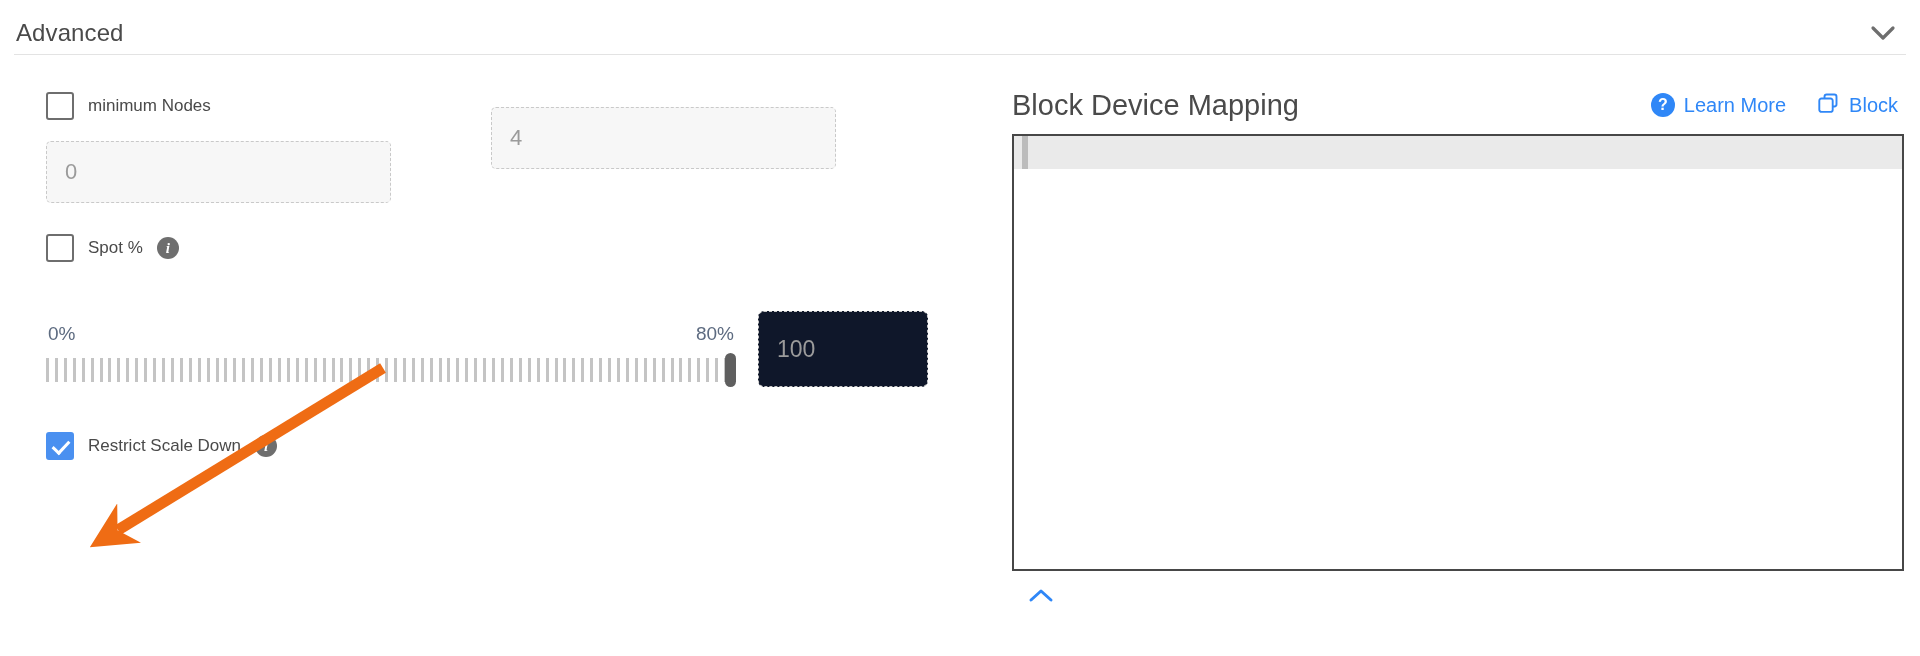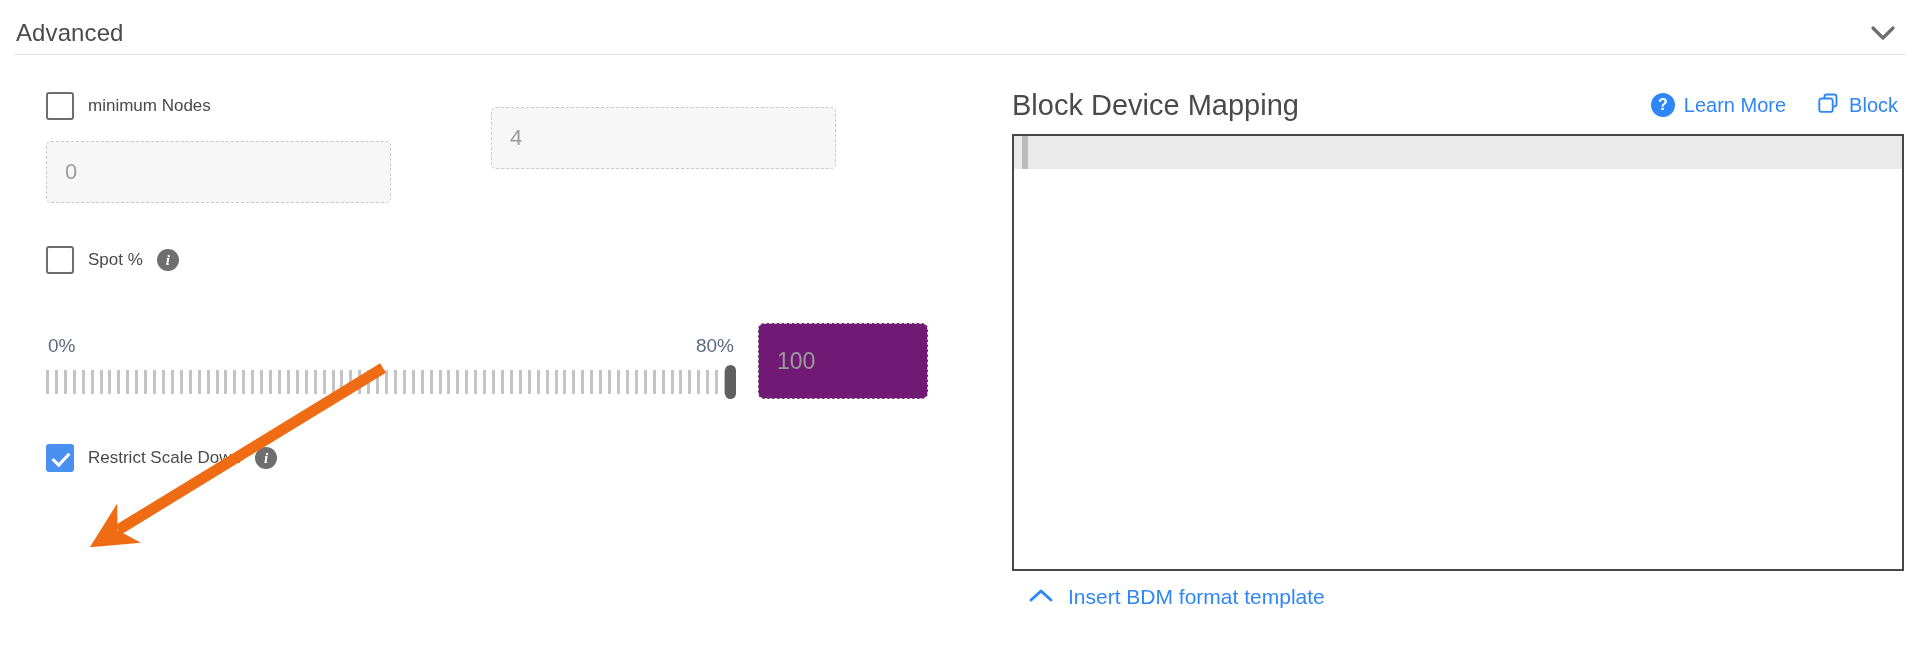--- a/index.html
+++ b/index.html
@@ -188,21 +188,21 @@
     border-radius: 6px;
     background: #5f5f5f;
     cursor: pointer;
   }
   .slider-value {
     width: 170px;
     height: 76px;
     box-sizing: border-box;
     border: 1px dashed #c9c9c9;
     border-radius: 6px;
-    background: #701a75;
+    background: #0f172a;
     color: #9b9b9b;
     font-size: 23px;
     font-family: "Liberation Sans", sans-serif;
     padding: 0 18px;
     outline: none;
   }
   .slider-value::placeholder { color: #9b9b9b; opacity: 1; }
 
   .restrict-row {
     margin-top: 42px;
@@ -317,21 +317,21 @@
           <span class="cb-label">minimum Nodes</span>
         </div>
         <input class="dashed-input" type="text" placeholder="0" style="">
       </div>
 
       <div class="field-col">
         <input class="dashed-input" type="text" placeholder="4" style="">
       </div>
     </div>
 
-    <div class="cb-row" style="margin-top:40px;">
+    <div class="cb-row" style="margin-top:28px;">
       <span class="cbox"></span>
       <span class="cb-label">Spot %</span>
       <span class="info-icon">i</span>
     </div>
 
     <div class="slider-block">
       <div class="slider-area">
         <div class="slider-scale">
           <span>0%</span>
           <span>80%</span>
@@ -455,21 +455,20 @@
         <div class="editor-gutter-mark"></div>
       </div>
     </div>
 
     <div class="bdm-footer">
       <span>
         <svg width="26" height="16" viewBox="0 0 26 16" aria-hidden="true">
           <polyline points="3,12 13,3 23,12" fill="none" stroke="#2f87f7" stroke-width="3" stroke-linecap="round" stroke-linejoin="round"></polyline>
         </svg>
       </span>
-      <span>Insert BDM format template</span>
     </div>
   </div>
 </div>
 
 <svg class="annotation-arrow" viewBox="0 0 1920 656">
   <defs>
     <marker id="arrowhead" markerWidth="4.2" markerHeight="4.2" refX="1.2" refY="2.1" orient="auto" markerUnits="strokeWidth">
       <path d="M0,0 L4.2,2.1 L0,4.2 L1.25,2.1 z" fill="#ef6c14"></path>
     </marker>
   </defs>

